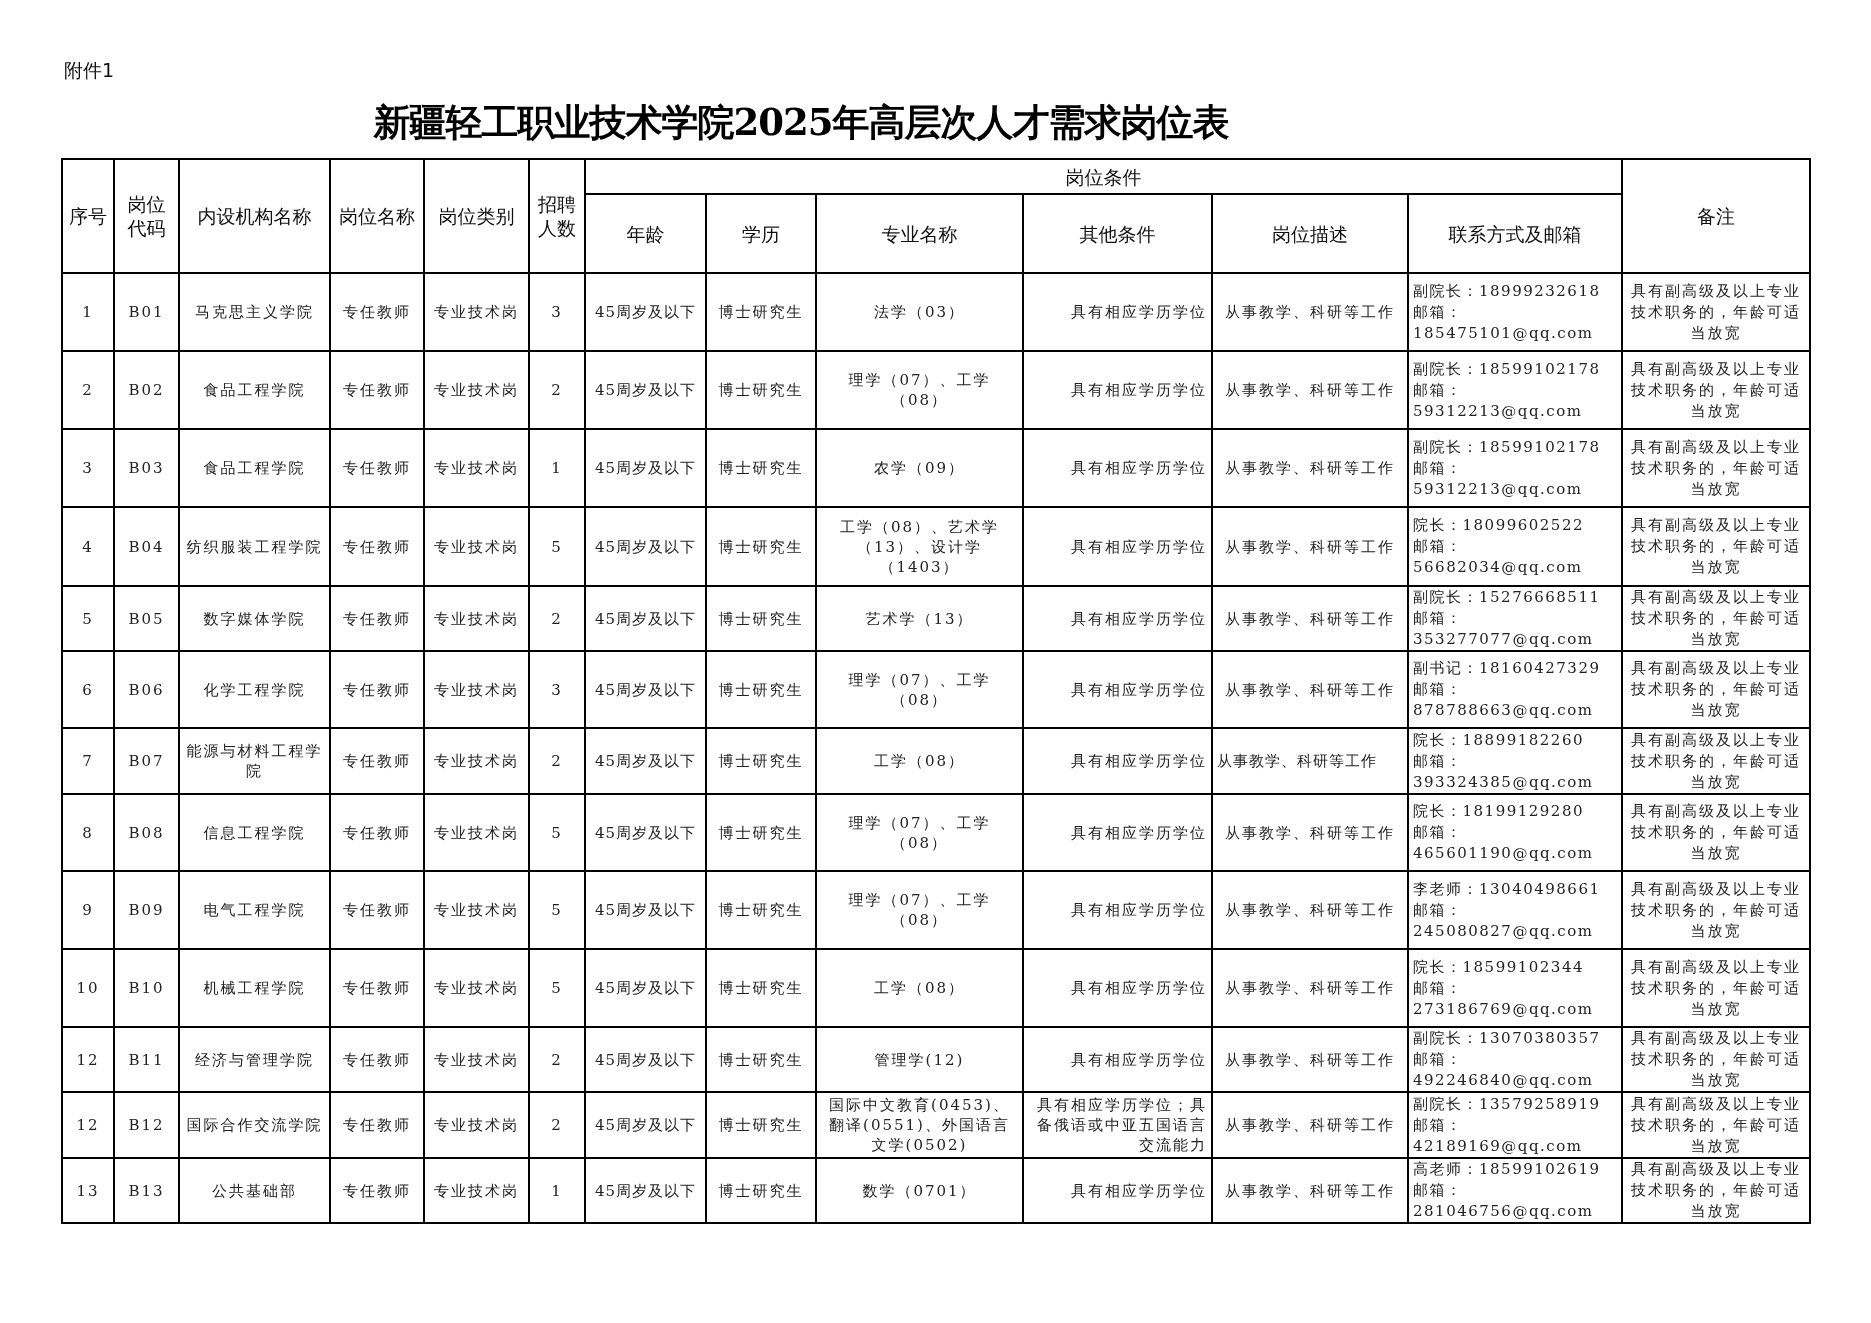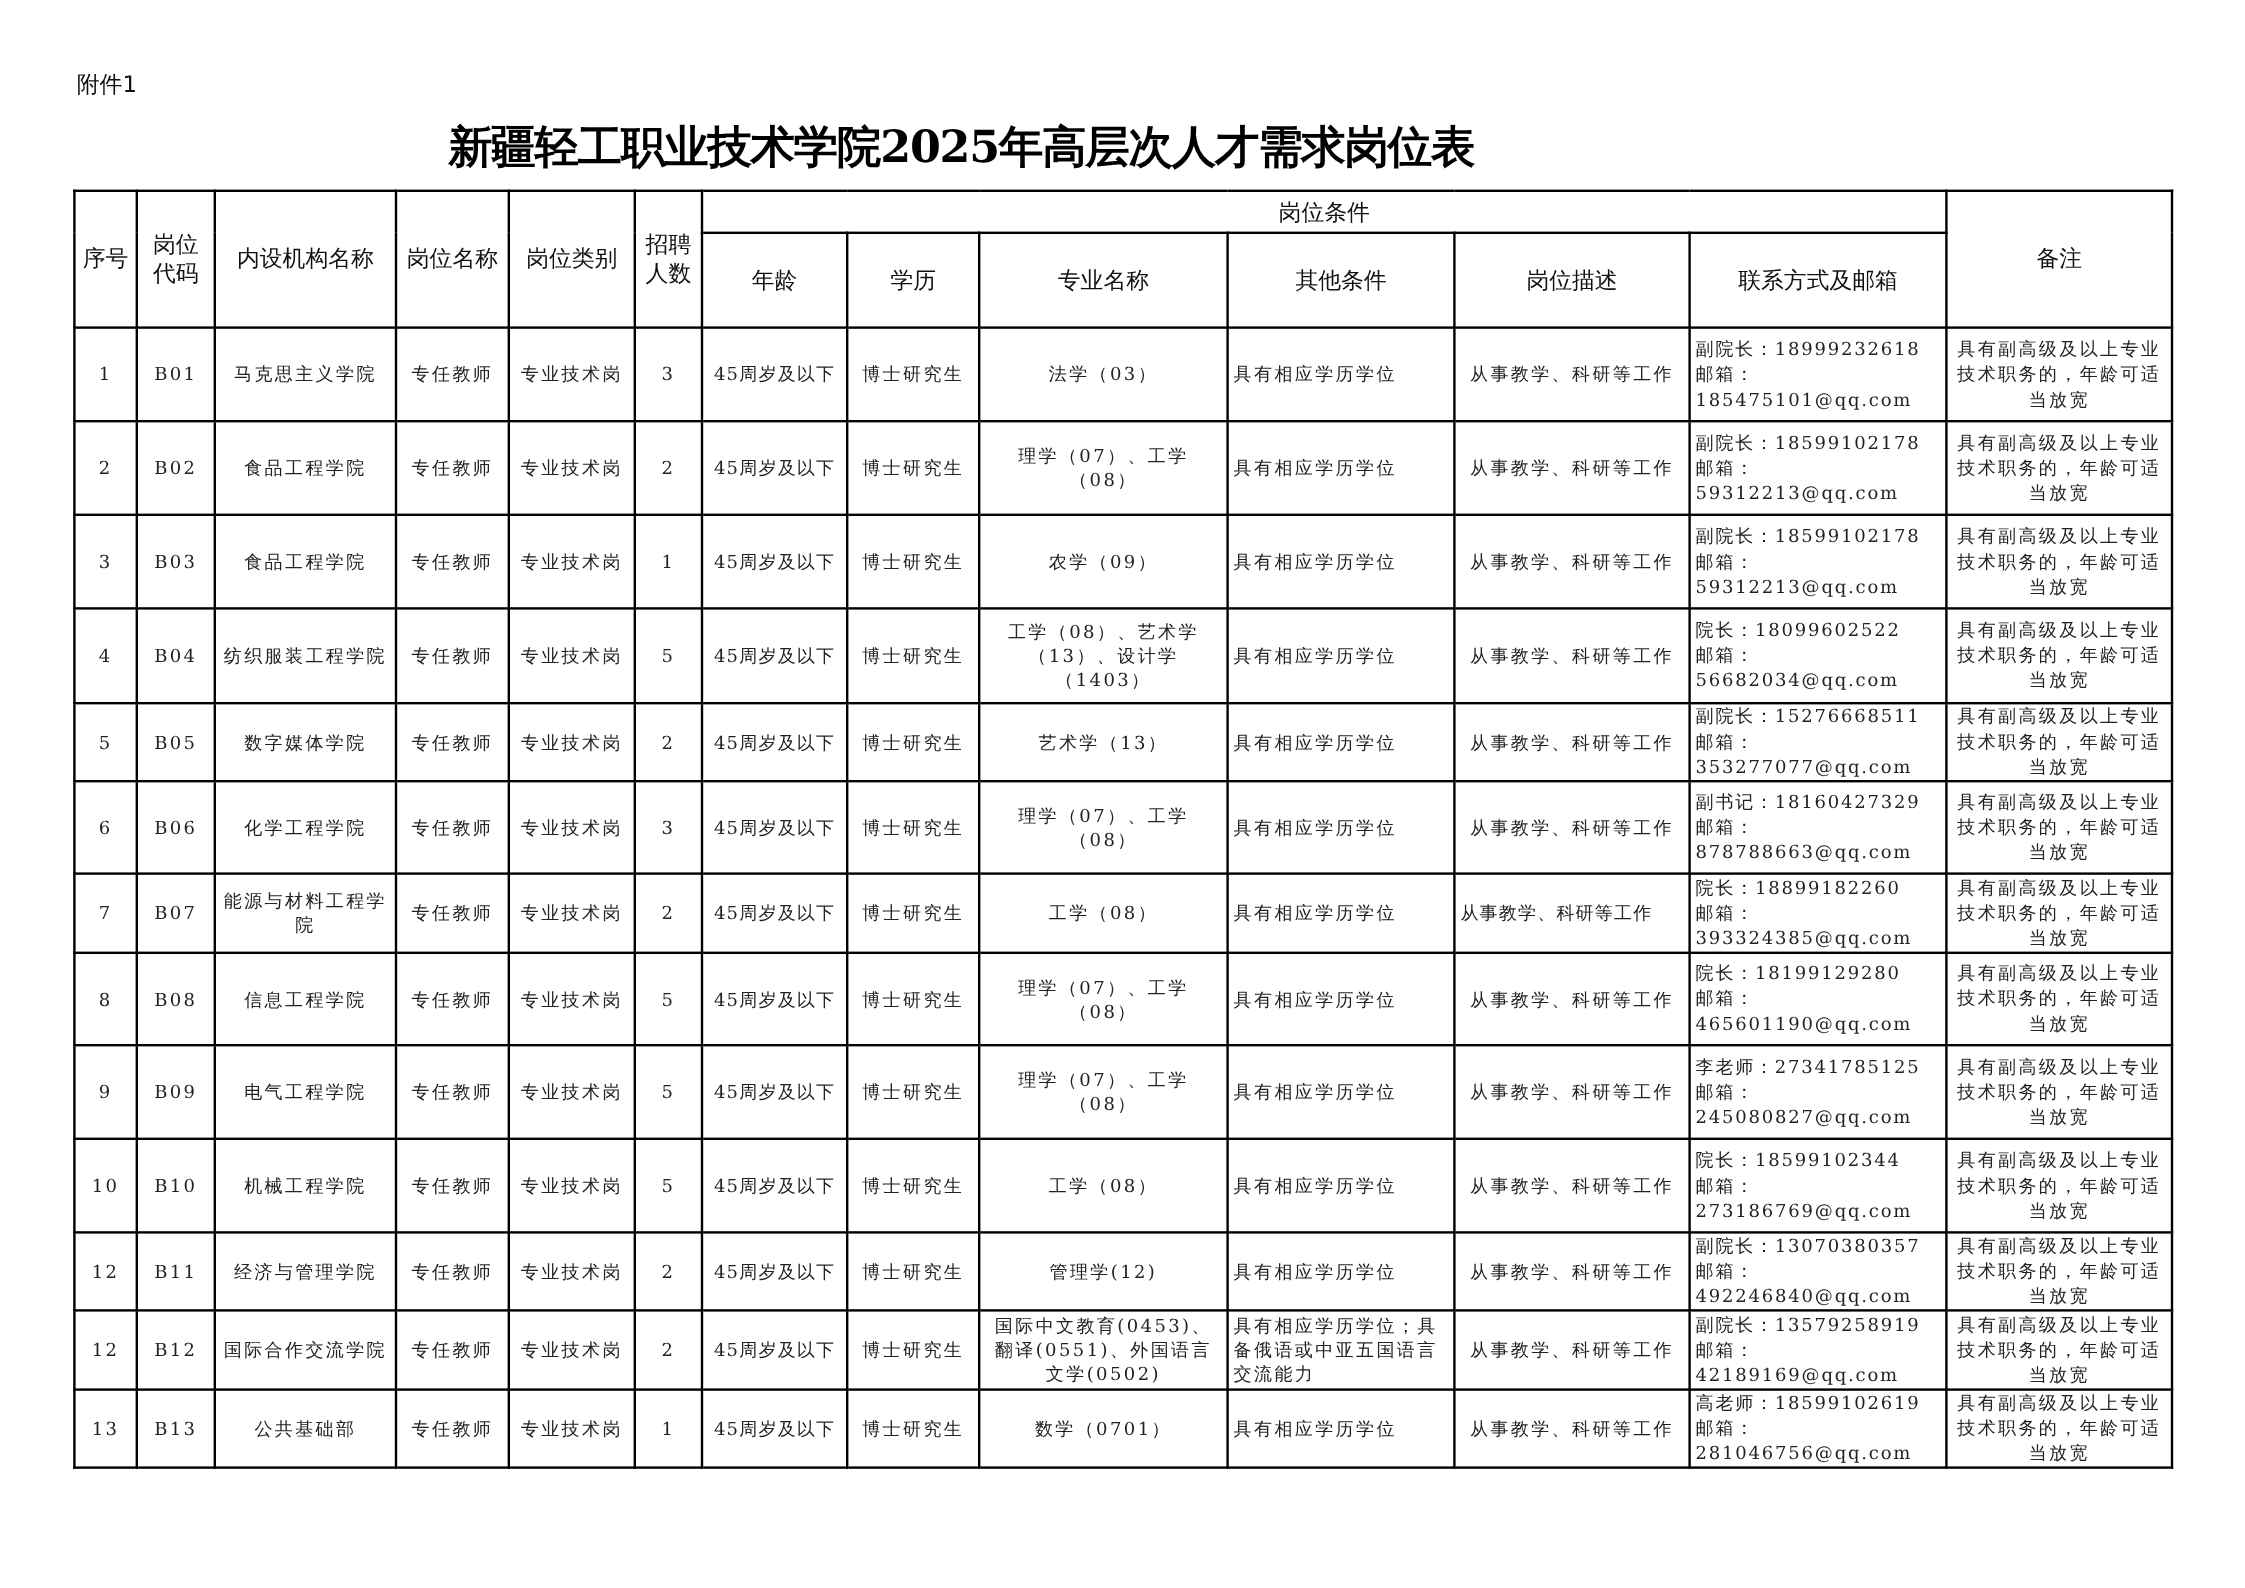--- a/index.html
+++ b/index.html
@@ -5,21 +5,21 @@
   html, body { margin: 0; padding: 0; background: #ffffff; }
   body { width: 1871px; height: 1323px; position: relative; overflow: hidden; color: #111; }
   .attach { position: absolute; left: 64px; top: 58px; font-family: "DejaVu Sans", sans-serif; font-size: 19px; color: #111; }
   .title { position: absolute; left: 0; width: 1602px; top: 98px; text-align: center;
            font-family: "DejaVu Serif", serif; font-weight: bold; font-size: 37px; letter-spacing: -1px; color: #000; }
   table.grid { position: absolute; left: 61px; top: 158px; border-collapse: collapse; table-layout: fixed;
                width: 1748px; }
   table.grid td, table.grid th { border: 2.5px solid #000; padding: 0 4px; overflow: hidden; }
   th { font-family: "DejaVu Sans", sans-serif; font-weight: normal; font-size: 19px; text-align: center; line-height: 24px; }
   td { font-family: "DejaVu Serif", serif; font-size: 15px; text-align: center; letter-spacing: 2px; line-height: 20px; color: #222; }
-  td.left { text-align: left; }
+  td.left { text-align: right; }
   td.contact { text-align: left; letter-spacing: 1.5px; line-height: 21px; }
   td.note { line-height: 21px; padding: 0 5px; margin-top: 12px; }
   td.alt { font-family: "DejaVu Sans", sans-serif; letter-spacing: 1px; }
   .line { display: block; }
 </style>
 </head>
 <body>
 
 <div class="attach">附件1</div>
 <div class="title">新疆轻工职业技术学院2025年高层次人才需求岗位表</div>
@@ -219,21 +219,21 @@
     <td>电气工程学院</td>
     <td>专任教师</td>
     <td>专业技术岗</td>
     <td>5</td>
     <td style="letter-spacing:1px">45周岁及以下</td>
     <td>博士研究生</td>
     <td>理学（07）、工学（08）</td>
     <td class="left">具有相应学历学位</td>
     <td>从事教学、科研等工作</td>
     <td class="contact">
-      <span class="line">李老师：27341785125</span>
+      <span class="line">李老师：13040498661</span>
       <span class="line">邮箱：245080827@qq.com</span>
     </td>
     <td class="note">具有副高级及以上专业技术职务的，年龄可适当放宽</td>
   </tr>
 
   <tr style="height: 78px;">
     <td>10</td>
     <td>B10</td>
     <td>机械工程学院</td>
     <td>专任教师</td>

